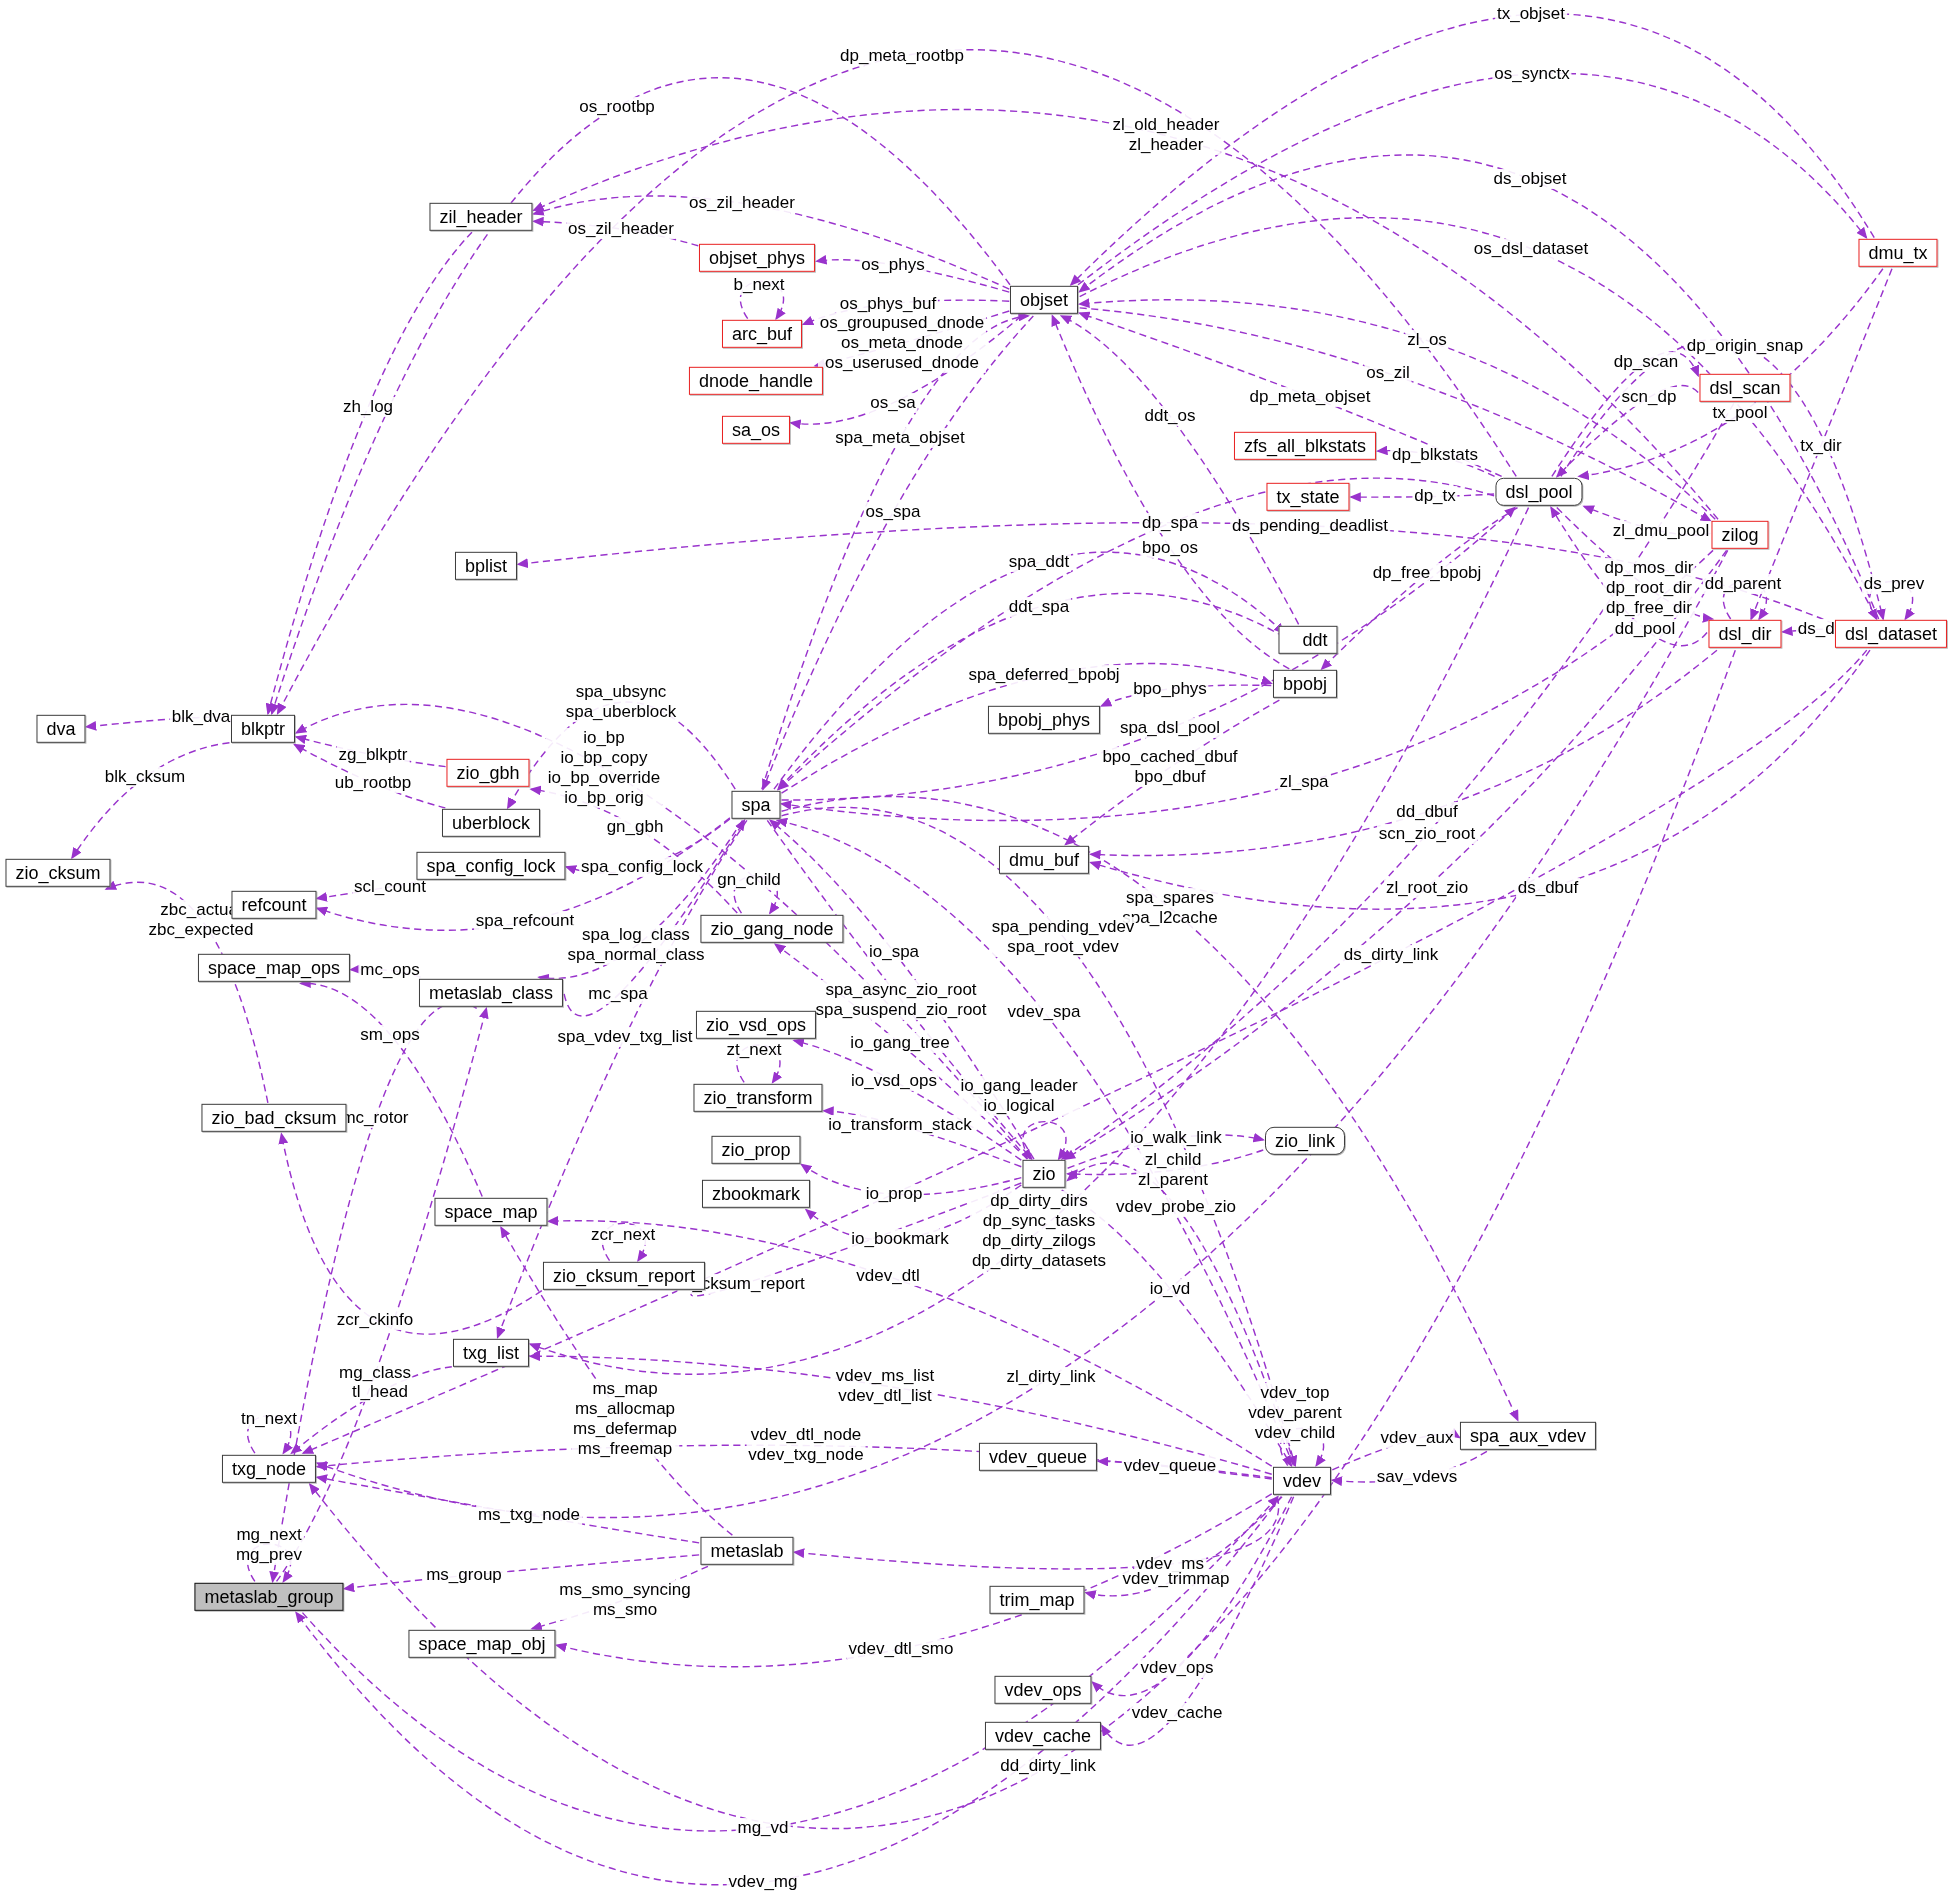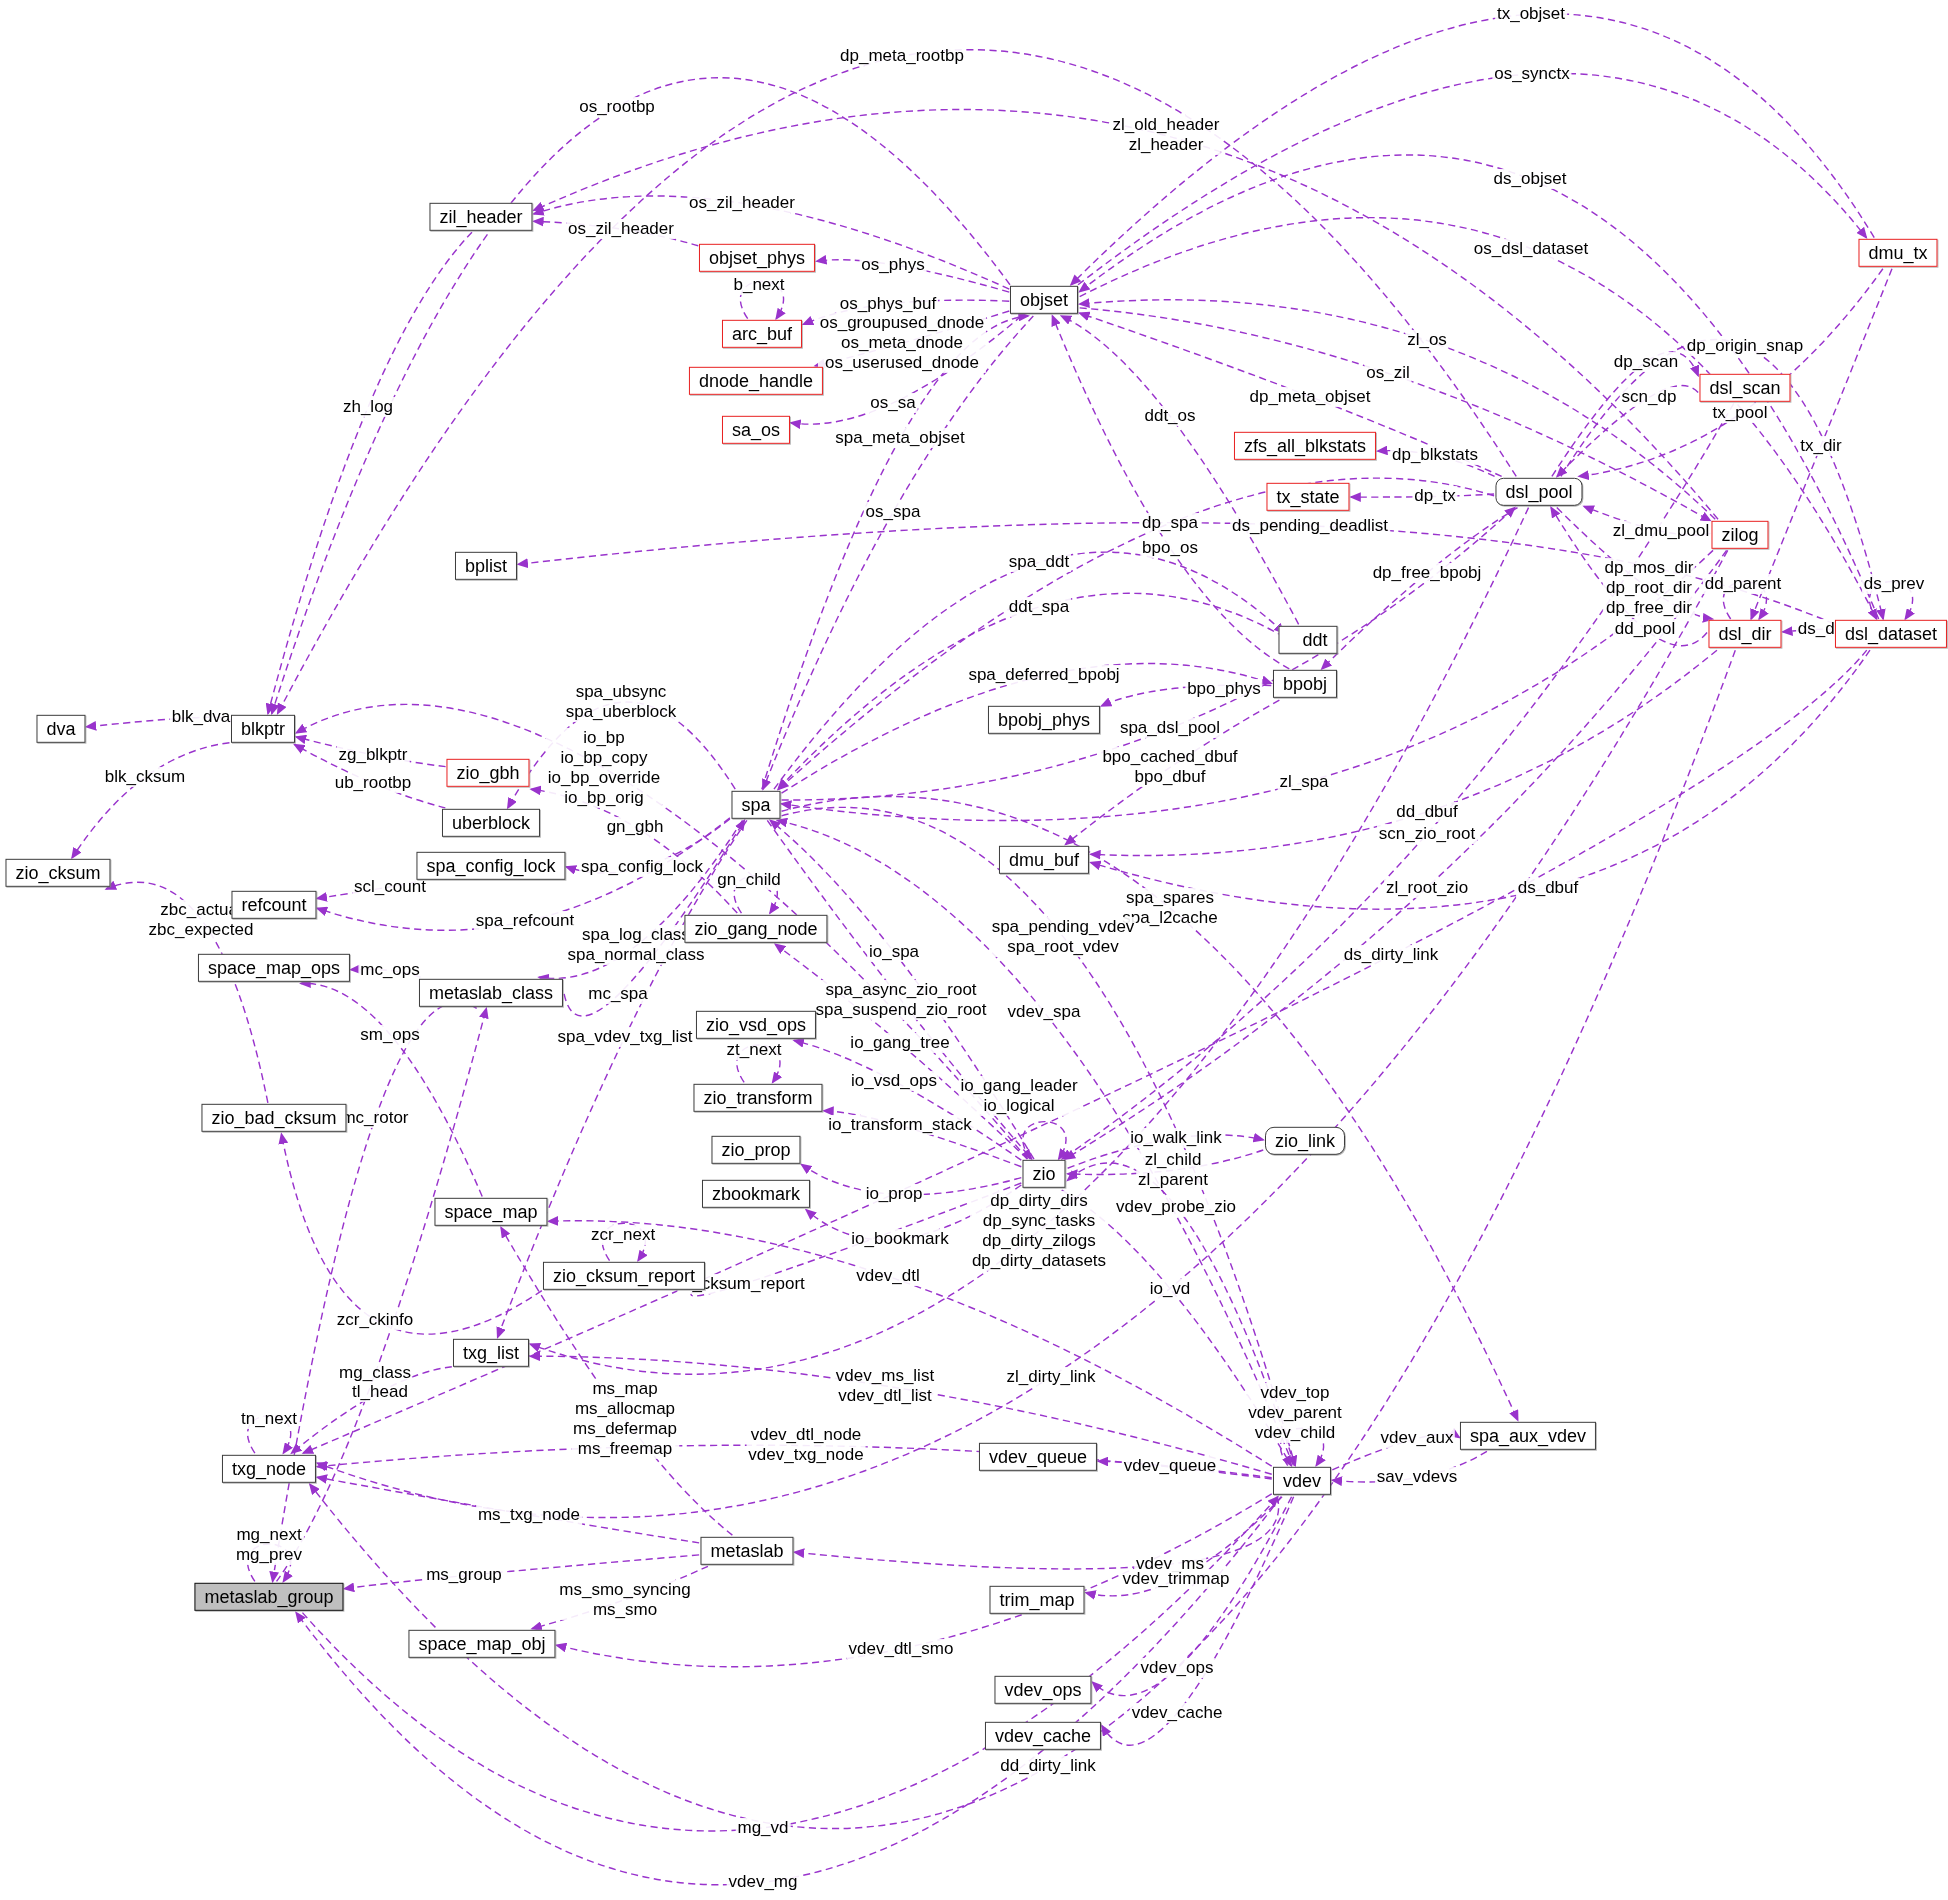--- a/index.html
+++ b/index.html
@@ -181,21 +181,21 @@
       <div class="edge-label" style="left: 1170px; top: 523px;">dp_spa</div>
       <div class="edge-label" style="left: 1170px; top: 548px;">bpo_os</div>
       <div class="edge-label" style="left: 1039px; top: 562px;">spa_ddt</div>
       <div class="edge-label" style="left: 1661px; top: 531px;">zl_dmu_pool</div>
       <div class="edge-label" style="left: 1427px; top: 573px;">dp_free_bpobj</div>
       <div class="edge-label" style="left: 1649px; top: 588px;">dp_mos_dir
 dp_root_dir
 dp_free_dir</div>
       <div class="edge-label" style="left: 1039px; top: 607px;">ddt_spa</div>
       <div class="edge-label" style="left: 1044px; top: 675px;">spa_deferred_bpobj</div>
-      <div class="edge-label" style="left: 1224px; top: 689px; text-align: right;">bpo_phys</div>
+      <div class="edge-label" style="left: 1170px; top: 689px; text-align: right;">bpo_phys</div>
       <div class="edge-label" style="left: 1743px; top: 584px;">dd_parent</div>
       <div class="edge-label" style="left: 1894px; top: 584px;">ds_prev</div>
       <div class="edge-label" style="left: 1645px; top: 629px;">dd_pool</div>
       <div class="edge-label" style="left: 1821px; top: 629px;">ds_dir</div>
       <div class="edge-label" style="left: 1170px; top: 728px;">spa_dsl_pool</div>
       <div class="edge-label" style="left: 1170px; top: 767px;">bpo_cached_dbuf
 bpo_dbuf</div>
       <div class="edge-label" style="left: 1304px; top: 782px;">zl_spa</div>
       <div class="edge-label" style="left: 1427px; top: 812px;">dd_dbuf</div>
       <div class="edge-label" style="left: 1427px; top: 834px;">scn_zio_root</div>
@@ -311,21 +311,21 @@
       <div class="node red" style="left: 488px; top: 773px;">zio_gbh</div>
       <div class="node normal" style="left: 491px; top: 823px;">uberblock</div>
       <div class="node normal" style="left: 756px; top: 805px;">spa</div>
       <div class="node red" style="left: 1745px; top: 634px;">dsl_dir</div>
       <div class="node red" style="left: 1891px; top: 634px;">dsl_dataset</div>
       <div class="node normal" style="left: 491px; top: 866px;">spa_config_lock</div>
       <div class="node normal" style="left: 274px; top: 905px;">refcount</div>
       <div class="node normal" style="left: 1044px; top: 860px;">dmu_buf</div>
       <div class="node normal" style="left: 274px; top: 968px;">space_map_ops</div>
       <div class="node normal" style="left: 491px; top: 993px;">metaslab_class</div>
-      <div class="node normal" style="left: 756px; top: 929px;">zio_gang_node</div>
+      <div class="node normal" style="left: 772px; top: 929px;">zio_gang_node</div>
       <div class="node normal" style="left: 756px; top: 1025px;">zio_vsd_ops</div>
       <div class="node normal" style="left: 758px; top: 1098px;">zio_transform</div>
       <div class="node normal" style="left: 756px; top: 1150px;">zio_prop</div>
       <div class="node normal" style="left: 756px; top: 1194px;">zbookmark</div>
       <div class="node normal" style="left: 1044px; top: 1174px;">zio</div>
       <div class="node normal" style="left: 1305px; top: 1141px; border-radius: 9px;">zio_link</div>
       <div class="node normal" style="left: 274px; top: 1118px;">zio_bad_cksum</div>
       <div class="node normal" style="left: 491px; top: 1212px;">space_map</div>
       <div class="node normal" style="left: 624px; top: 1276px;">zio_cksum_report</div>
       <div class="node normal" style="left: 491px; top: 1353px;">txg_list</div>

